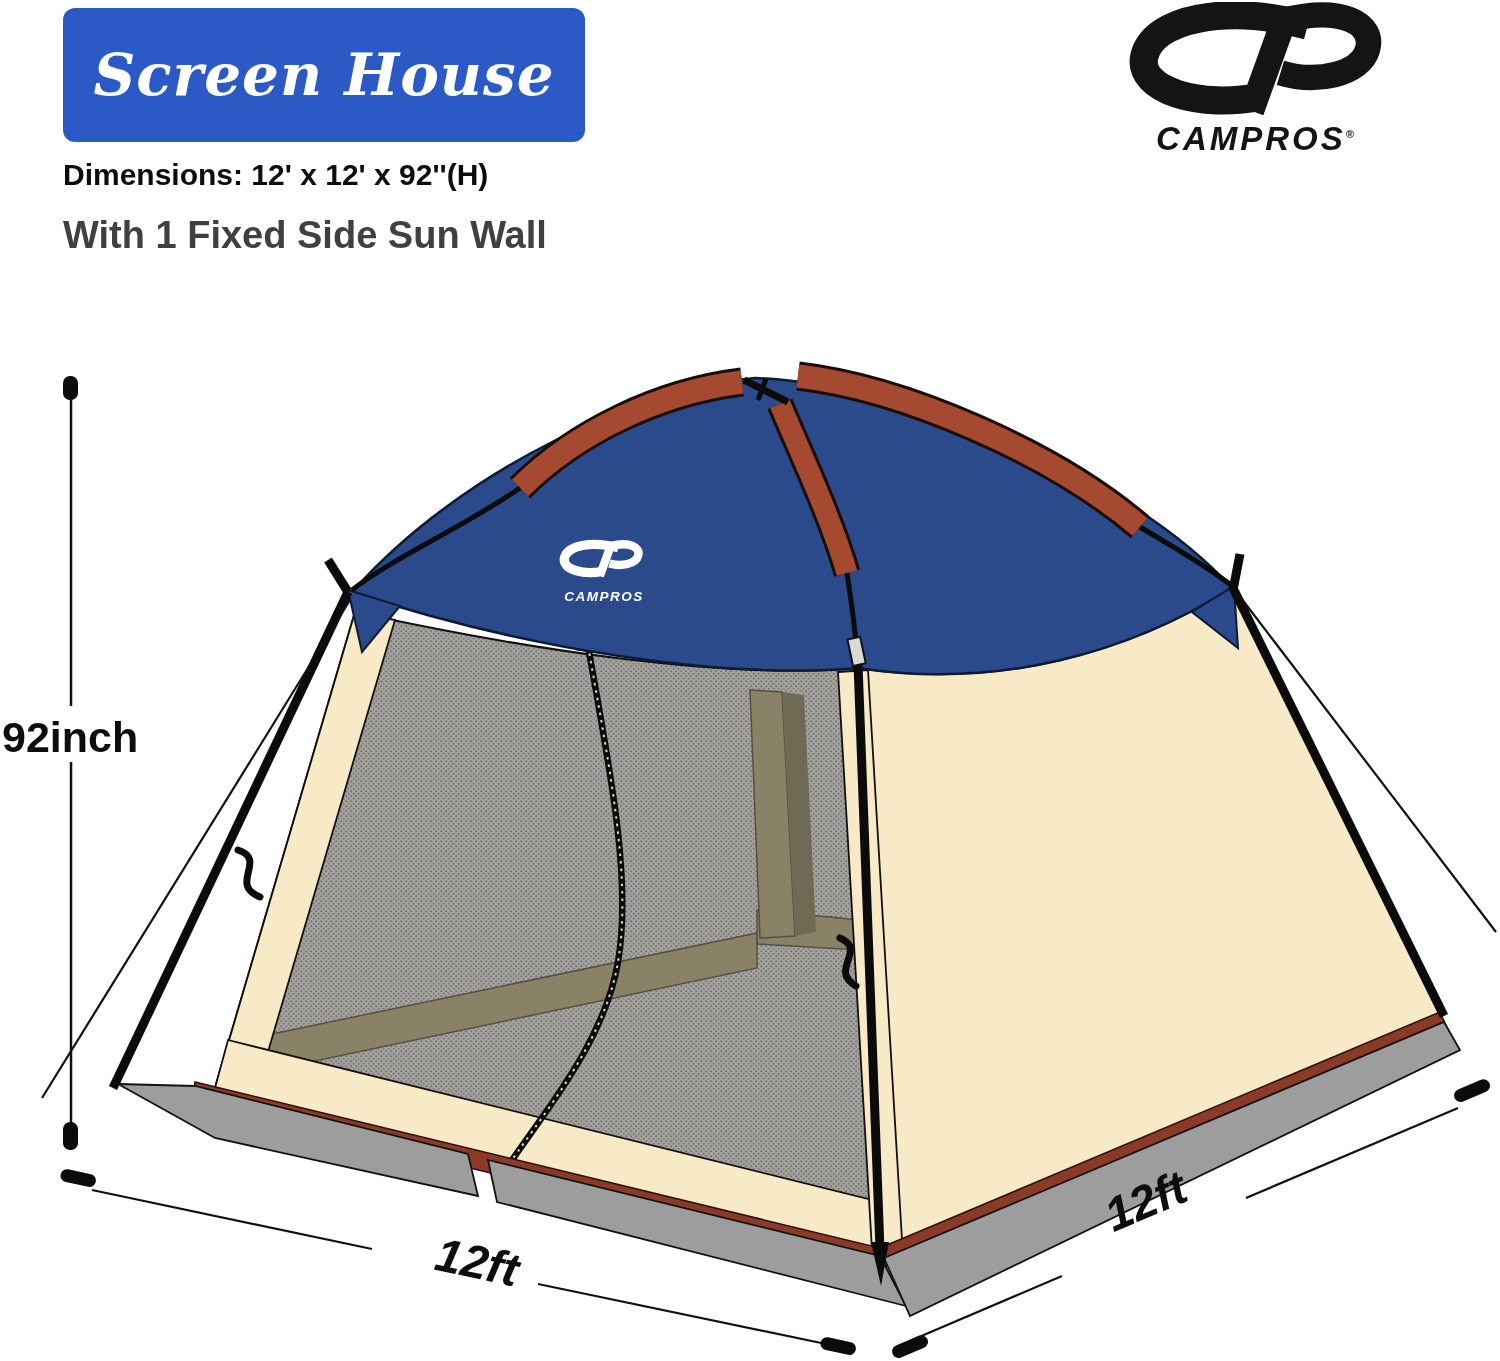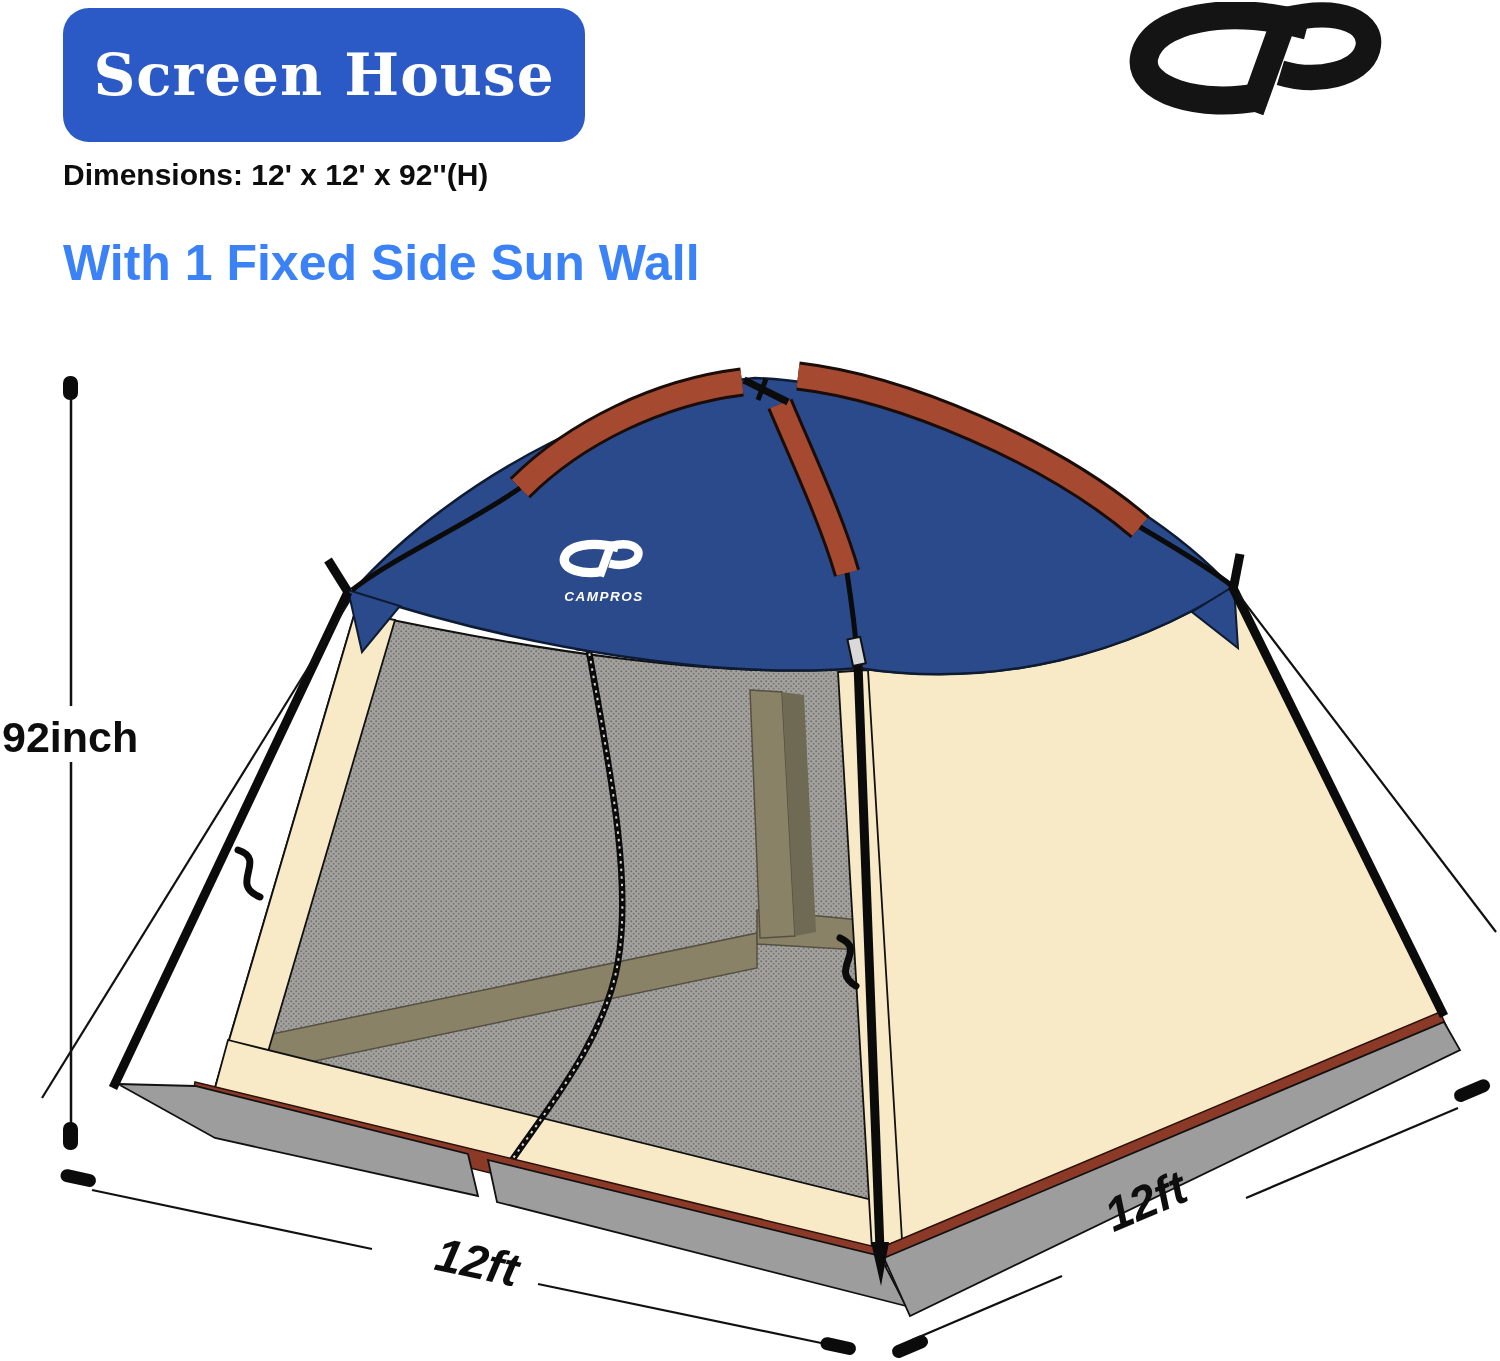--- a/index.html
+++ b/index.html
@@ -4,34 +4,33 @@
 <style>
   html,body{margin:0;padding:0;}
   body{
     width:1500px;height:1361px;position:relative;background:#ffffff;
     font-family:"Liberation Sans", sans-serif;overflow:hidden;
   }
   .abs{position:absolute;}
   
   .badge{
     left:63px;top:8px;width:522px;height:134px;background:#2b5ac6;
-    border-radius:26px;display:flex;align-items:center;justify-content:center;
+    border-radius:12px;display:flex;align-items:center;justify-content:center;font-style:italic;
   }
   .badge-label{
     font-family:"DejaVu Serif", serif;font-weight:bold;font-size:58px;
     color:#ffffff;letter-spacing:1px;
   }
   .dims-line{
     left:63px;top:158px;font-size:30px;font-weight:bold;color:#0d0d0d;
     letter-spacing:0px;white-space:nowrap;
   }
   .feature-line{
-    left:63px;top:214px;font-size:50px;font-weight:bold;color:#3b82f6;
+    left:63px;top:214px;font-size:38px;font-weight:bold;color:#404040;
     white-space:nowrap;
-    margin-top:20px;
   }
   .brand{left:1118px;top:2px;width:274px;text-align:center;}
   .brand-name{
     margin-top:-4px;font-size:33px;font-weight:bold;font-style:italic;
     letter-spacing:3px;color:#141414;white-space:nowrap;
   }
   .brand-name sup{font-size:11px;letter-spacing:0;}
   .mono{color:#141414;}
   .mono path{stroke:currentColor;fill:none;}
   .mono-white{color:#ffffff;}
@@ -51,20 +50,21 @@
 <div class="abs dims-line">Dimensions: 12' x 12' x 92''(H)</div>
 <div class="abs feature-line">With 1 Fixed Side Sun Wall</div>
 
 <div class="abs brand">
   <svg width="274" height="118" viewBox="0 0 300 130">
     <g class="mono">
       <path d="M208 26 C118 2 38 18 28 60 C20 98 92 118 156 104" stroke-width="31"></path>
       <path d="M146 120 L182 20 C246 4 282 24 274 52 C266 80 218 90 178 78" stroke-width="28"></path>
     </g>
   </svg>
+  <div class="brand-name"><span>CAMPROS</span><sup>®</sup></div>
 </div>
 
 <svg id="tent-svg" class="abs" width="1500" height="1361" viewBox="0 0 1500 1361">
   <defs>
     <pattern id="meshPat" width="5" height="5" patternUnits="userSpaceOnUse">
       <rect width="5" height="5" fill="#a3a29f"></rect>
       <circle cx="1.2" cy="1.2" r="1" fill="#73726e"></circle>
       <circle cx="3.7" cy="3.7" r="1" fill="#7b7a76"></circle>
     </pattern>
     <clipPath id="meshClip">

